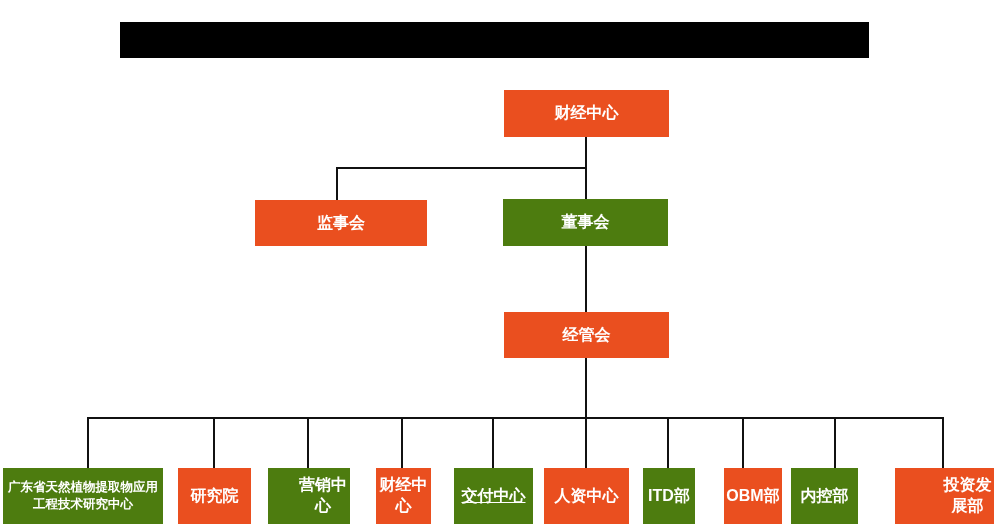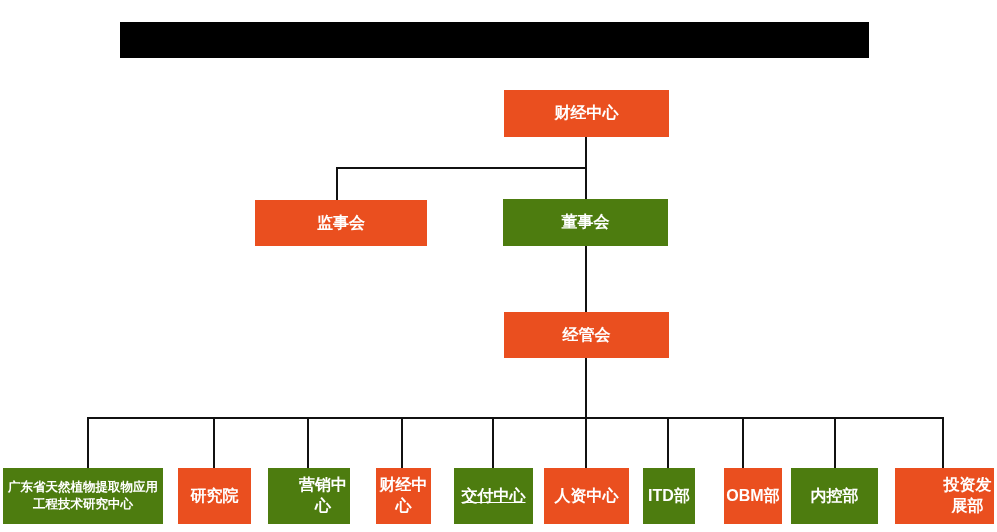--- a/index.html
+++ b/index.html
@@ -20,21 +20,21 @@
 
   .dept{top:468px;height:56px;font-size:16px;}
   .dept-0{left:3px;width:160px;font-size:12.5px;line-height:1.35;padding:12px 4px;}
   .dept-1{left:178px;width:73px;}
   .dept-2{left:268px;width:82px;padding-left:28px;}
   .dept-3{left:376px;width:55px;}
   .dept-4{left:454px;width:79px;text-decoration:underline;}
   .dept-5{left:544px;width:85px;}
   .dept-6{left:643px;width:52px;}
   .dept-7{left:724px;width:58px;}
-  .dept-8{left:791px;width:87px;}
+  .dept-8{left:791px;width:67px;}
   .dept-9{left:895px;width:99px;padding-left:46px;}
 
   .line{position:absolute;background:#111111;}
   .vline{width:2px;}
   .hline{height:2px;}
 
   .l-root-down{left:585px;top:137px;height:62px;}
   .l-branch{left:336px;top:167px;width:251px;}
   .l-supervisory-down{left:336px;top:167px;height:33px;}
   .l-directors-management{left:585px;top:246px;height:66px;}

